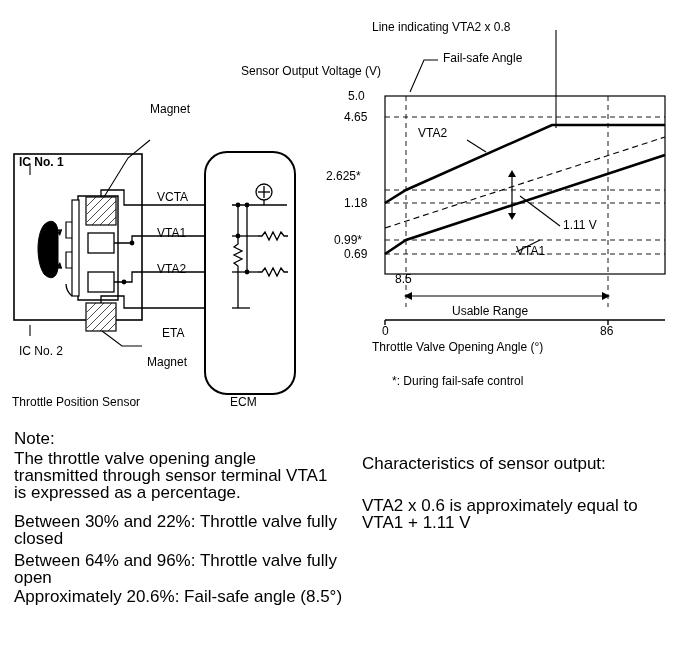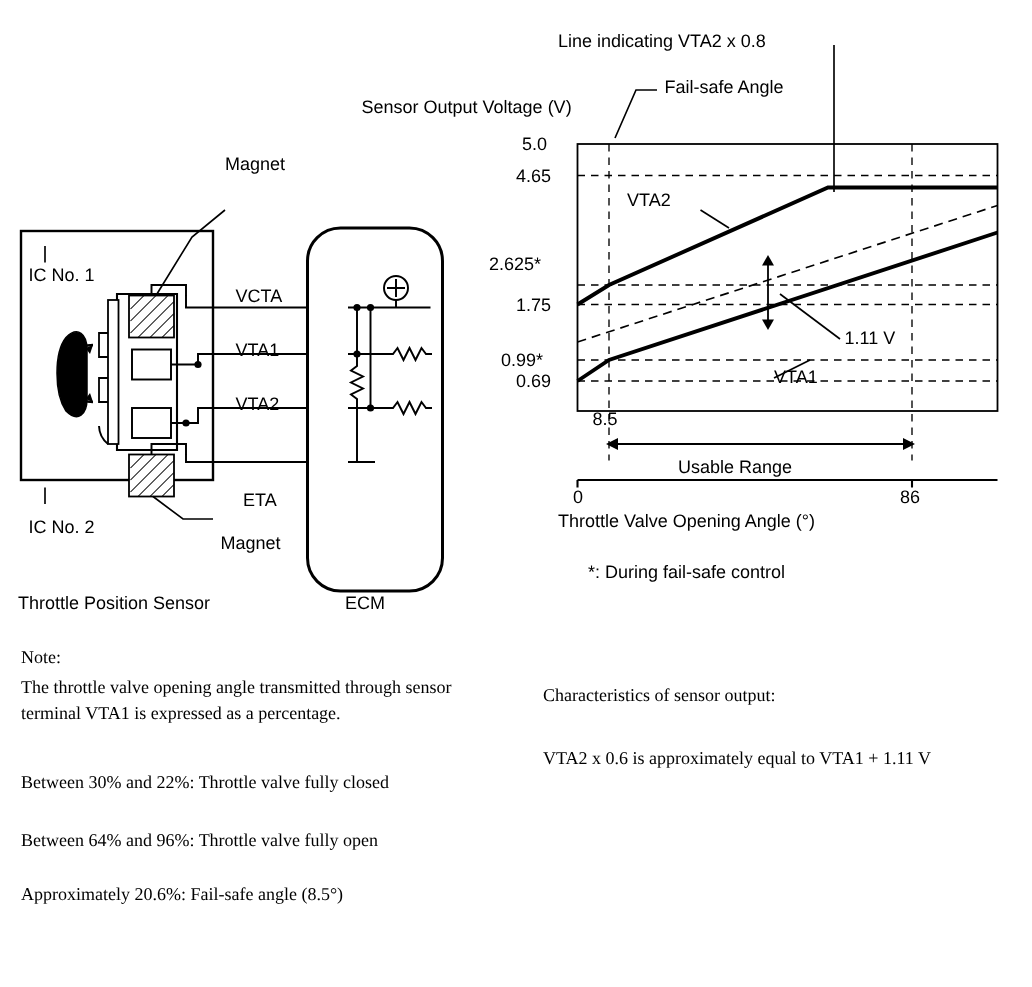--- a/index.html
+++ b/index.html
@@ -21,21 +21,21 @@
     color: #000;
     white-space: nowrap;
     line-height: 14px;
   }
   svg { display: block; }
   #diagram-svg {
     position: absolute;
     left: 0;
     top: 0;
   }
-  .note-block { font-size: 12px; line-height: 17px; font-family: Liberation Serif, serif; }
+  .note-block { font-size: 17px; line-height: 17px; }
 </style>
 </head>
 <body>
 
 <svg id="diagram-svg" width="688" height="658" viewBox="0 0 688 658">
 
   <rect x="14" y="154" width="128" height="166" fill="#ffffff" stroke="#000000" stroke-width="1.6"></rect>
 
   <path d="M78 196 L118 196 L118 300 L78 300 Z" fill="#ffffff" stroke="#000000" stroke-width="1.4"></path>
 
@@ -177,40 +177,40 @@
 
     <path d="M467 140 L486 152"></path>
 
     <path d="M560 226 L520 196"></path>
 
     <path d="M540 240 L516 252"></path>
   </g>
 </svg>
 
 <div class="abs lbl" style="left:150px; top:102px;">Magnet</div>
-<div class="abs lbl" style="left:19px; top:176px;">IC No. 1</div>
+<div class="abs lbl" style="left:19px; top:155px;font-weight:bold;">IC No. 1</div>
 <div class="abs lbl" style="left:19px; top:344px;">IC No. 2</div>
 <div class="abs lbl" style="left:147px; top:355px;">Magnet</div>
 
 <div class="abs lbl" style="left:157px; top:190px;">VCTA</div>
 <div class="abs lbl" style="left:157px; top:226px;">VTA1</div>
 <div class="abs lbl" style="left:157px; top:262px;">VTA2</div>
 <div class="abs lbl" style="left:162px; top:298px;margin-top:28px;">ETA</div>
 
 <div class="abs lbl" style="left:12px; top:395px;">Throttle Position Sensor</div>
 <div class="abs lbl" style="left:230px; top:395px;">ECM</div>
 
 <div class="abs lbl" style="left:336px; top:20px;margin-left:36px;">Line indicating VTA2 x 0.8</div>
 <div class="abs lbl" style="left:443px; top:51px;">Fail-safe Angle</div>
 <div class="abs lbl" style="left:241px; top:64px;">Sensor Output Voltage (V)</div>
 
 <div class="abs lbl" style="left:348px; top:89px;">5.0</div>
 <div class="abs lbl" style="left:344px; top:110px;">4.65</div>
 <div class="abs lbl" style="left:326px; top:169px;">2.625*</div>
-<div class="abs lbl" style="left:344px; top:196px;">1.75</div>
+<div class="abs lbl" style="left:344px; top:196px;">1.18</div>
 <div class="abs lbl" style="left:334px; top:233px;">0.99*</div>
 <div class="abs lbl" style="left:344px; top:247px;">0.69</div>
 
 <div class="abs lbl" style="left:418px; top:126px;">VTA2</div>
 <div class="abs lbl" style="left:516px; top:244px;">VTA1</div>
 <div class="abs lbl" style="left:563px; top:218px;">1.11 V</div>
 
 <div class="abs lbl" style="left:395px; top:272px;">8.5</div>
 <div class="abs lbl" style="left:382px; top:324px;">0</div>
 <div class="abs lbl" style="left:600px; top:324px;">86</div>

